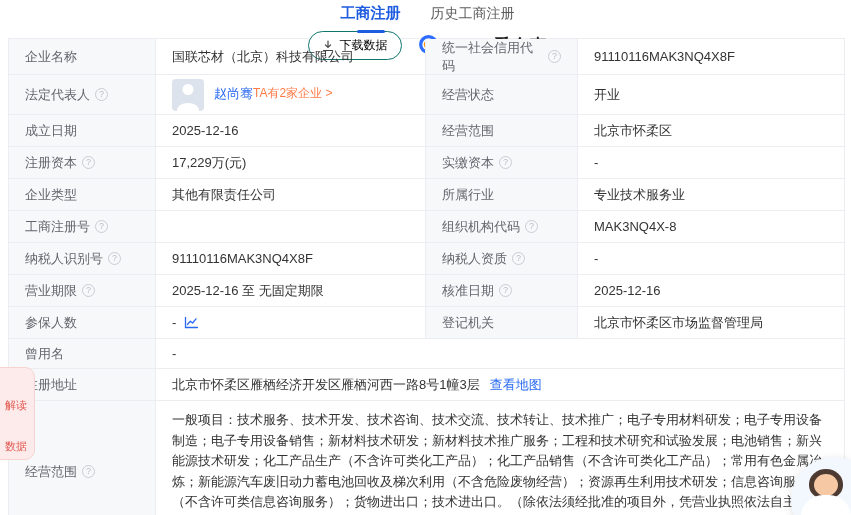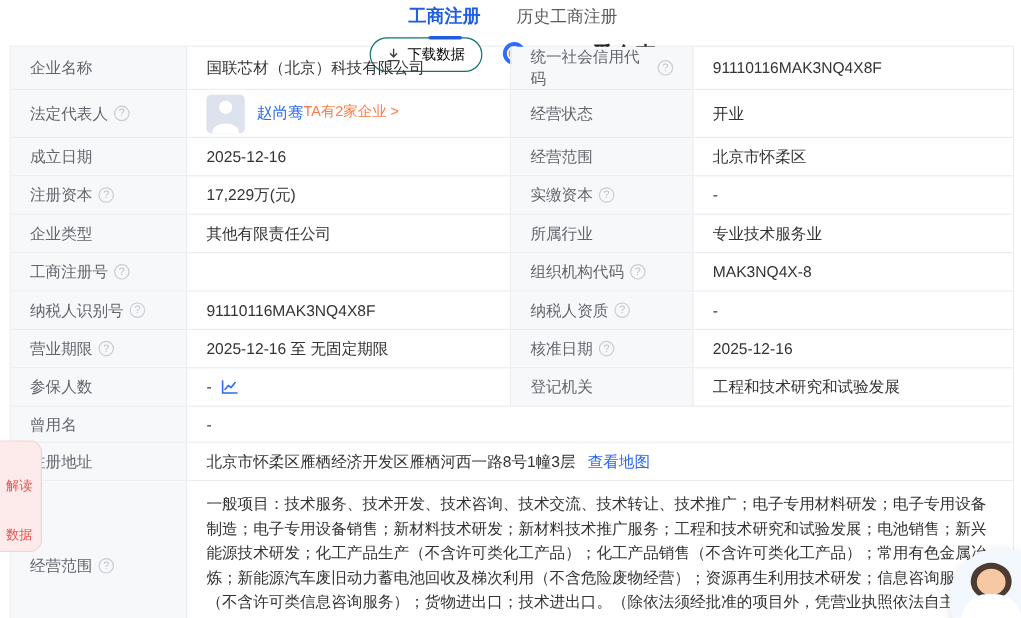--- a/index.html
+++ b/index.html
@@ -263,21 +263,21 @@
       <svg width="15" height="13" viewBox="0 0 15 13">
           <path d="M1.5 1.5v10h12" stroke="#2a6af2" stroke-width="1.3" fill="none" stroke-linecap="round"></path>
           <path d="M3.5 8.5 6.3 5.2 8.6 7 12 2.8" stroke="#2a6af2" stroke-width="1.3" fill="none" stroke-linecap="round" stroke-linejoin="round"></path>
         </svg>
     </span>
   </div>
   <div class="cell lbl">
       <span>登记机关</span>
     </div>
   <div class="cell">
-      <span>工程和技术研究和试验发展</span>
+      <span>北京市怀柔区市场监督管理局</span>
     </div>
 
   <div class="cell lbl">
       <span>曾用名</span>
     </div>
   <div class="cell span3">
       <span>-</span>
     </div>
 
   <div class="cell lbl">

